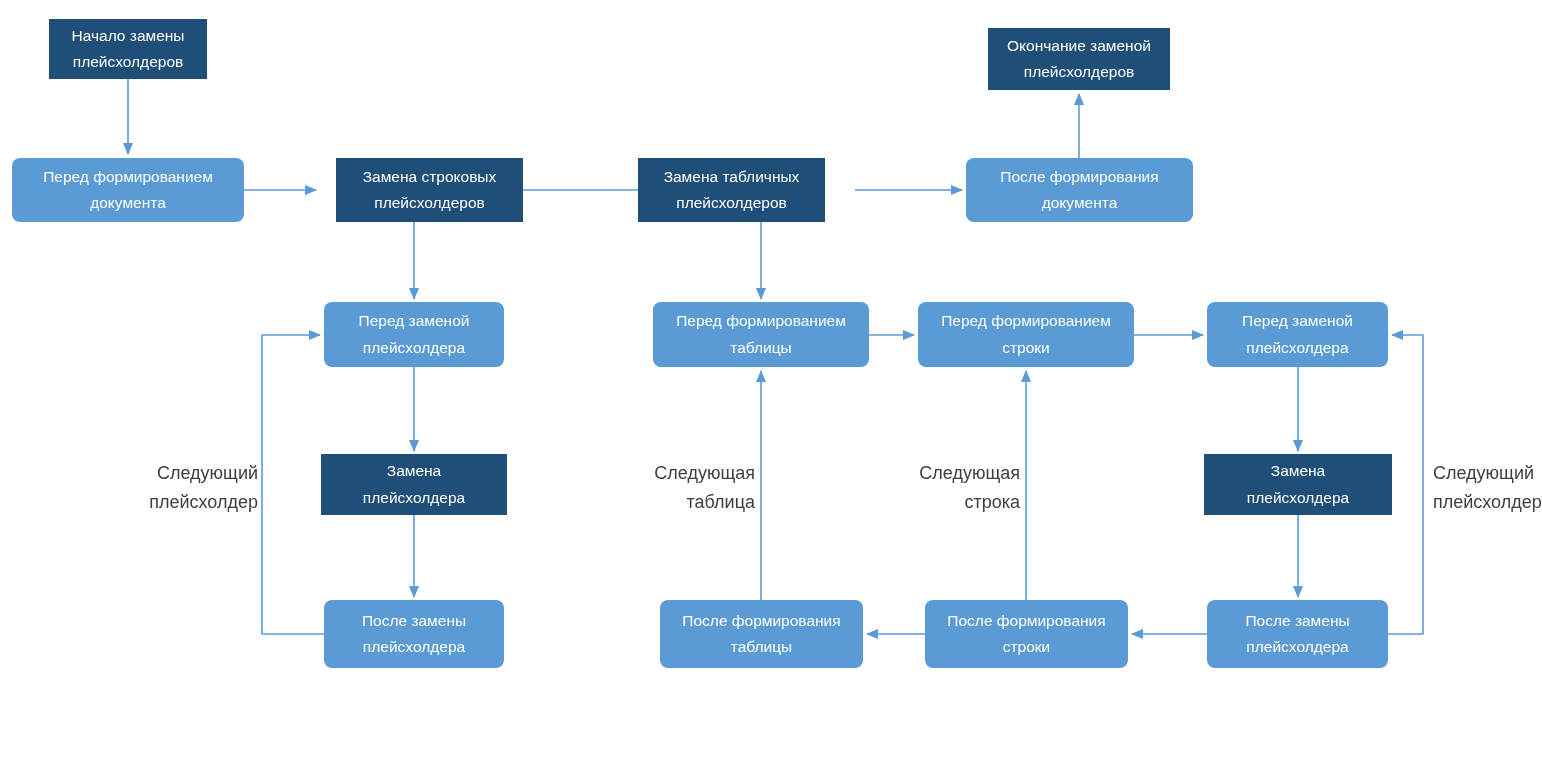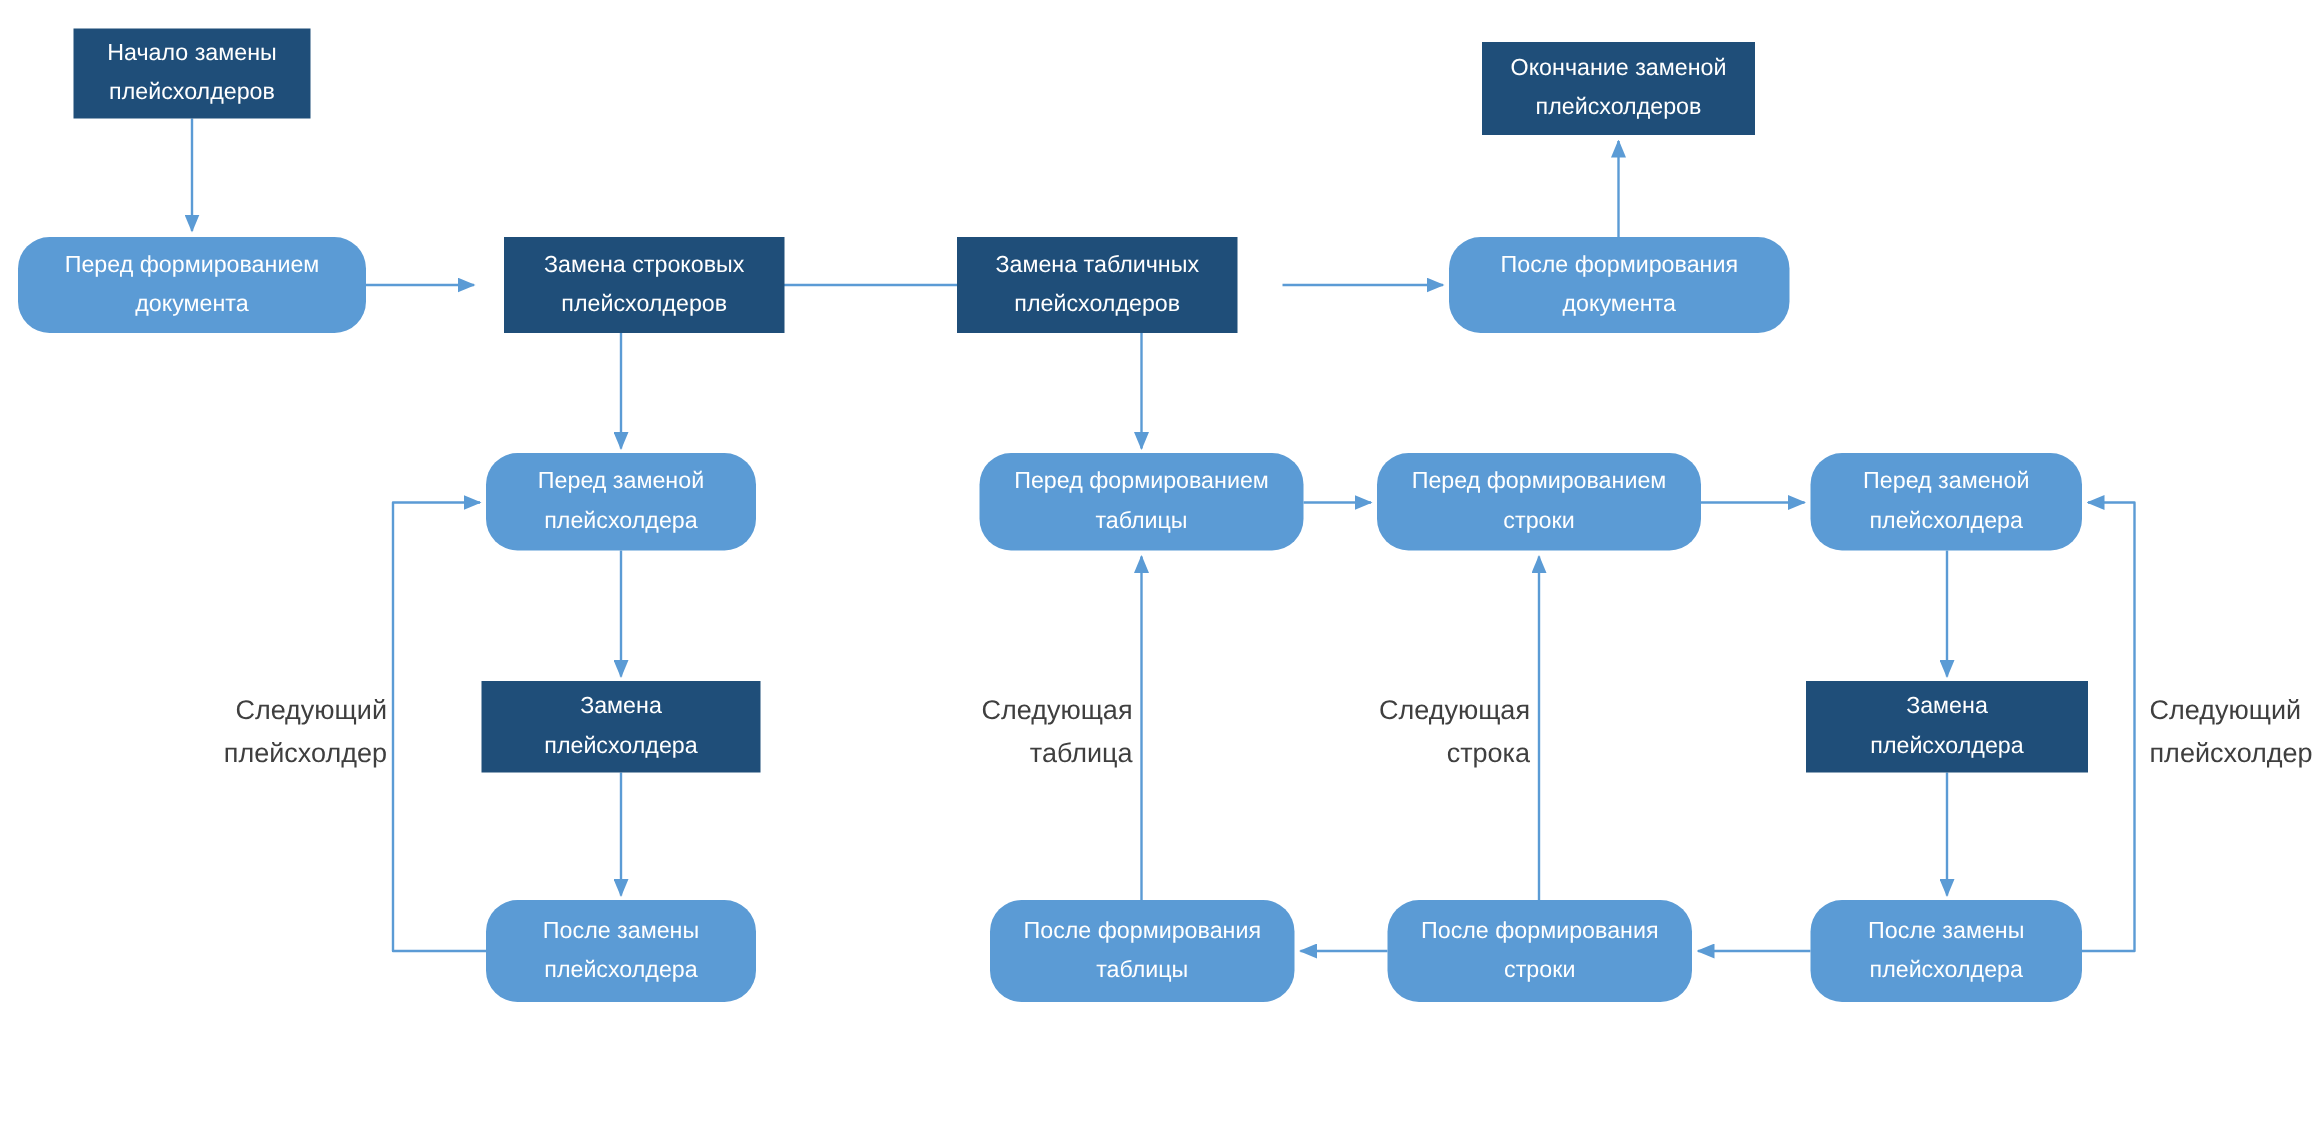--- a/index.html
+++ b/index.html
@@ -34,21 +34,21 @@
     justify-content: center;
     text-align: center;
     white-space: pre-line;
     color: var(--node_text);
     font-size: 15.5px;
     line-height: 1.68;
     box-sizing: border-box;
     padding: 4px 8px;
   }
   .node.dark { background: var(--dark_node_fill); }
-  .node.light { background: var(--light_node_fill); border-radius: 21px; text-align: center; }
+  .node.light { background: var(--light_node_fill); border-radius: 8px; text-align: center; }
   .edge-label {
     position: absolute;
     white-space: pre-line;
     color: var(--edge_label_text);
     font-size: 18px;
     line-height: 1.62;
   }
   .edge-label.align-right { text-align: right; }
   .edge-label.align-left { text-align: left; }
 </style>

